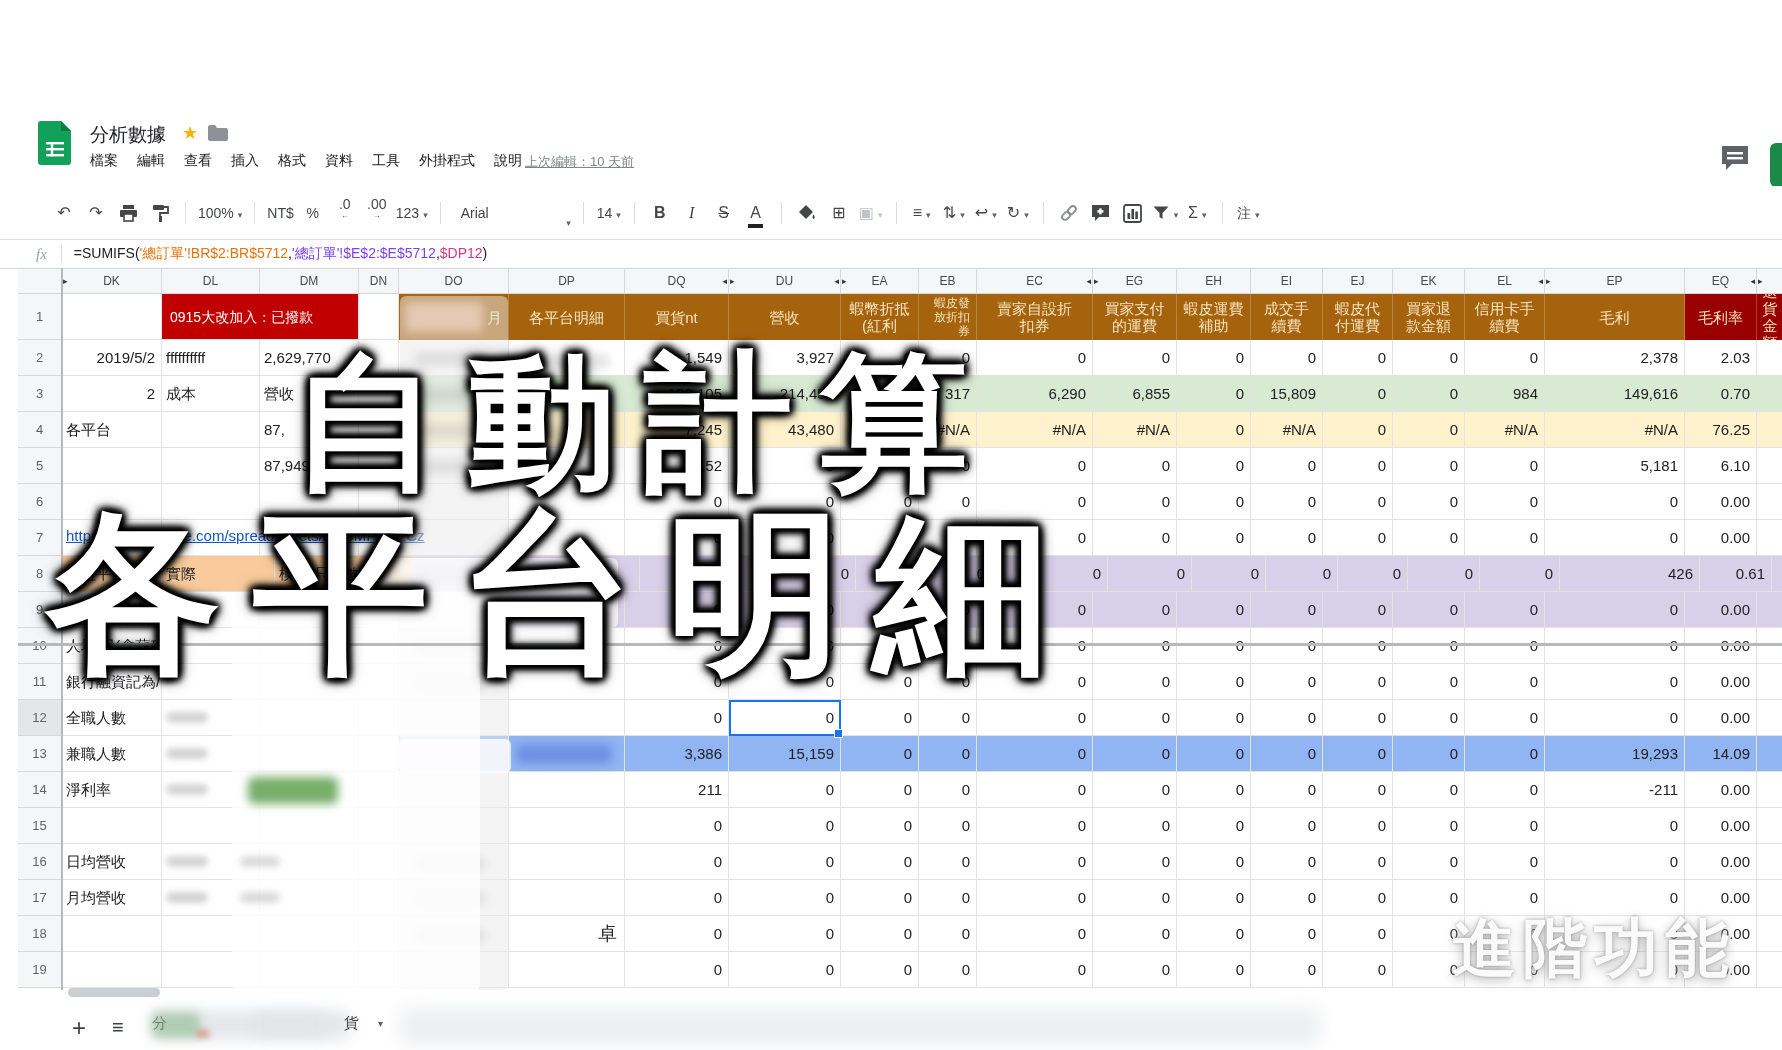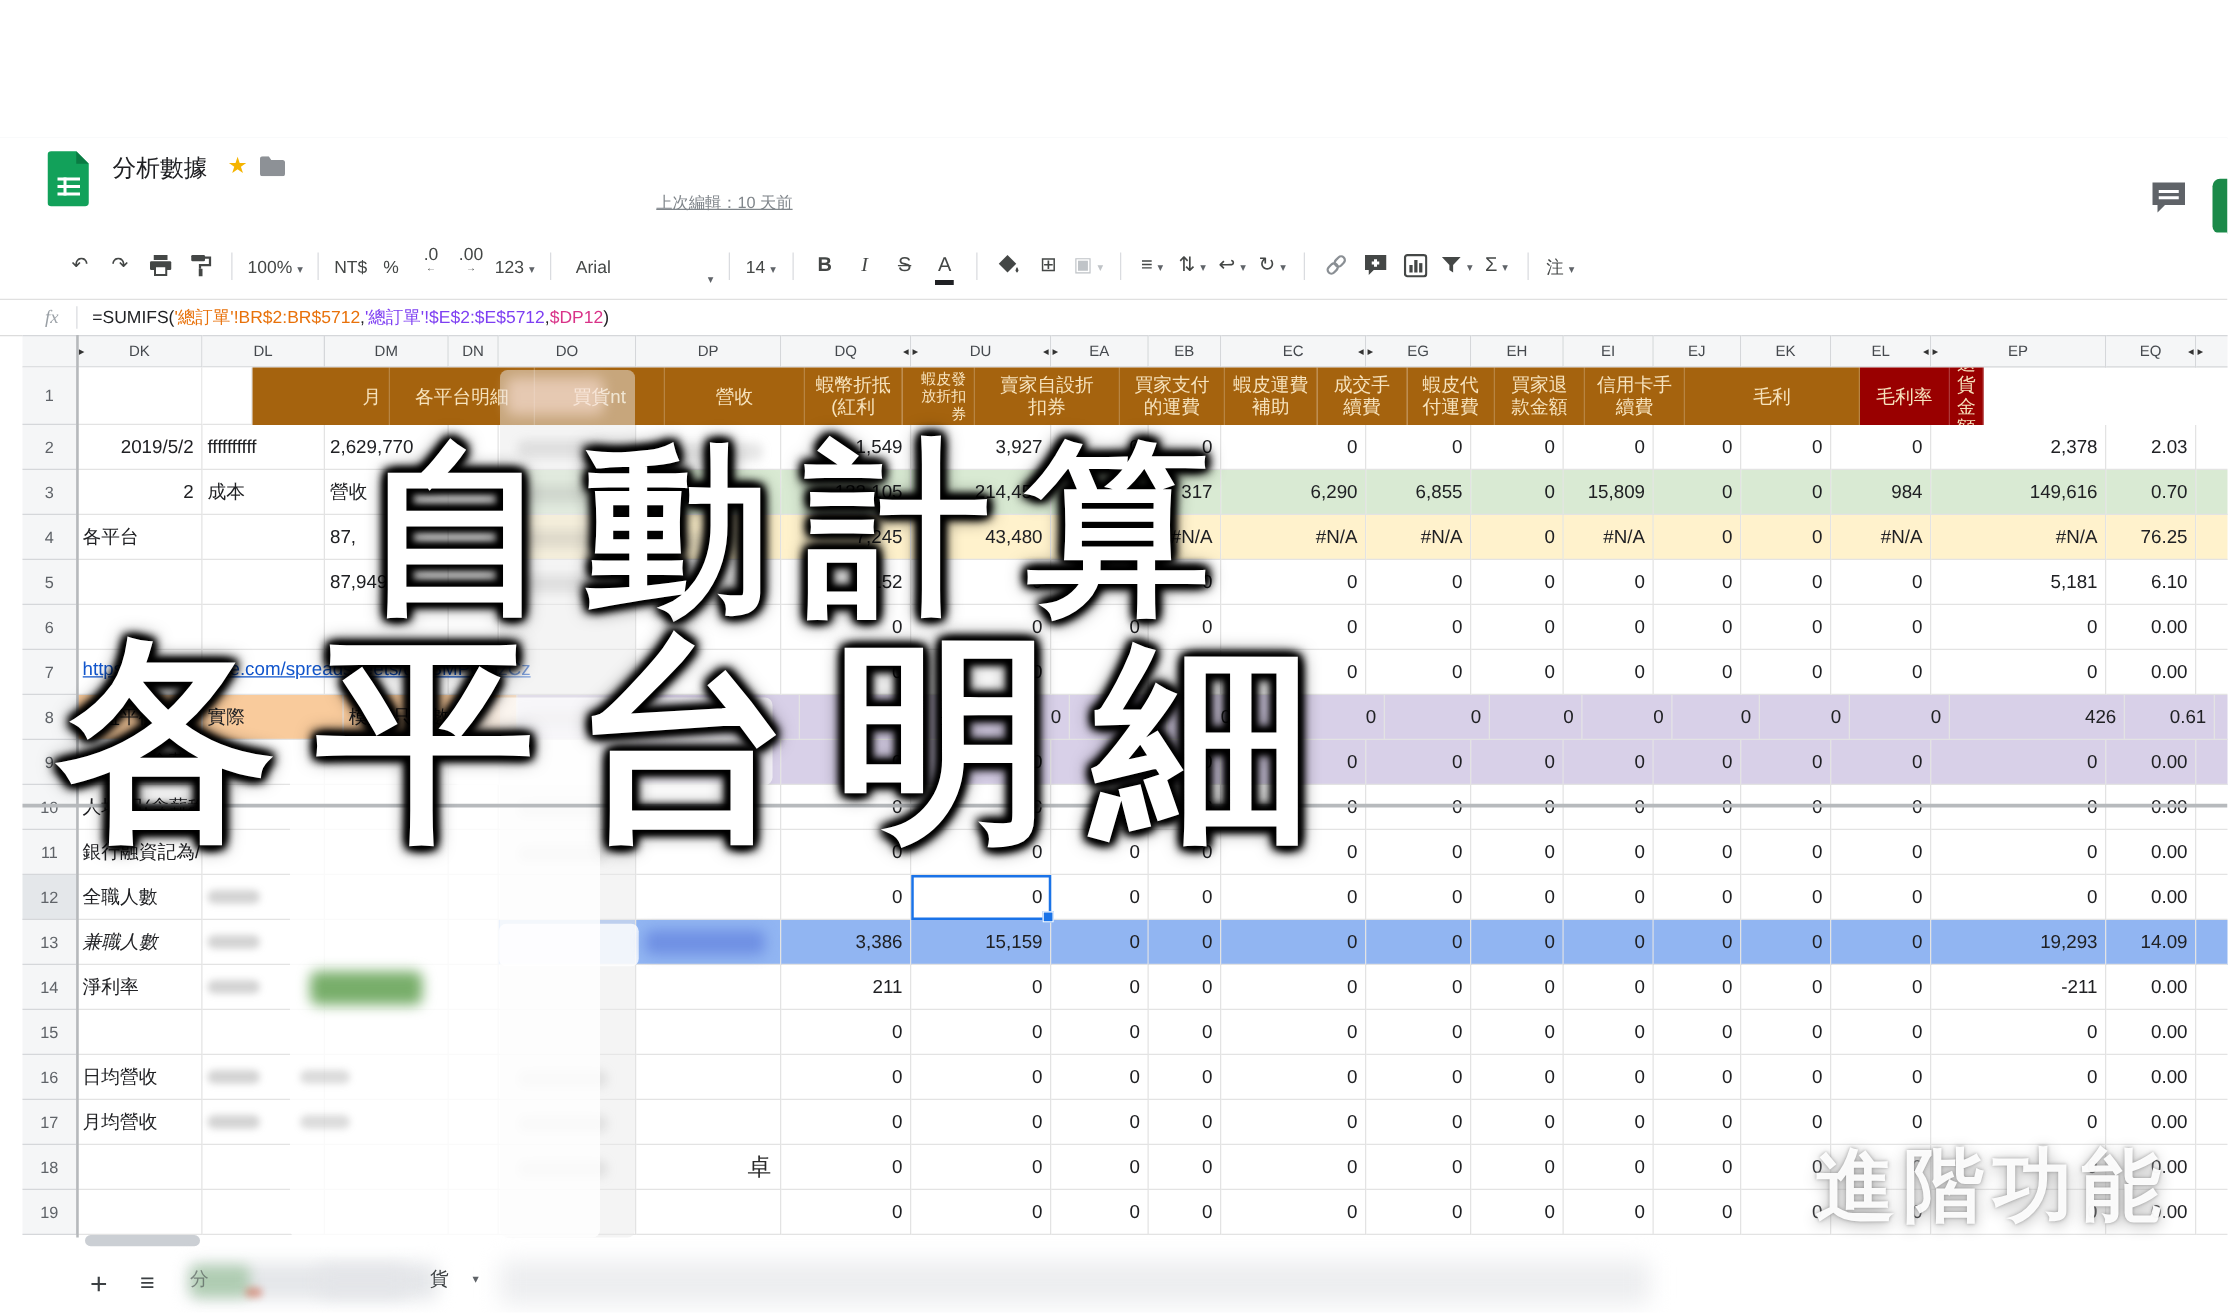--- a/index.html
+++ b/index.html
@@ -116,20 +116,31 @@
         </g>
     </svg>
   </div>
   <div class="abs" id="doc-title">分析數據</div>
   <div class="abs" id="star">★</div>
   <div class="abs" id="folder">
     <svg width="20" height="16" viewBox="0 0 20 16">
         <path d="M0 2 a2 2 0 0 1 2-2 h5 l2 3 h9 a2 2 0 0 1 2 2 v9 a2 2 0 0 1 -2 2 H2 a2 2 0 0 1 -2-2 z" fill="#8d9196"></path>
       </svg>
   </div>
+  <div class="abs" id="menubar">
+      <div class="menu-item">檔案</div>
+      <div class="menu-item">編輯</div>
+      <div class="menu-item">查看</div>
+      <div class="menu-item">插入</div>
+      <div class="menu-item">格式</div>
+      <div class="menu-item">資料</div>
+      <div class="menu-item">工具</div>
+      <div class="menu-item">外掛程式</div>
+      <div class="menu-item">說明</div>
+    </div>
   <div class="abs" id="last-edit">上次編輯：10 天前</div>
   <div class="abs" id="top-comment">
     <svg width="30" height="28" viewBox="0 0 30 28">
         <path d="M2 2 h26 v18 h-16 l-6 6 v-6 h-4 z" fill="#5f6368"></path>
         <rect x="7" y="8" width="16" height="2.4" fill="#fff"></rect>
         <rect x="7" y="13" width="16" height="2.4" fill="#fff"></rect>
       </svg>
   </div>
   <div class="abs" id="share-sliver"></div>
 </div>
@@ -242,20 +253,21 @@
       <div class="chcell" style="width: 70px;"><span>EJ</span></div>
       <div class="chcell" style="width: 72px;"><span>EK</span></div>
       <div class="chcell" style="width: 80px;"><span>EL</span><span class="arrR">◂</span></div>
       <div class="chcell" style="width: 140px;"><span>EP</span><span class="arrL">▸</span></div>
       <div class="chcell" style="width: 72px;"><span>EQ</span><span class="arrR">◂</span></div>
       <div class="chcell" style="width: 27px;"><span></span><span class="arrL">▸</span></div>
     </div>
     <div class="grow" style="top: 26px; height: 46px;">
       <div class="gut" style="height: 46px; line-height: 46px;">1</div>
       <div class="h1white" style="width: 100px; height: 46px;"></div>
+      <div class="cell f-red" id="rednote" style="width: 197px; height: 46px;">0915大改加入：已撥款</div>
       <div class="h1white" style="width: 40px; height: 46px;"></div>
       <div class="h1cell f-brown" style="width: 110px; height: 46px; justify-content: flex-end;">月</div>
       <div class="h1cell f-brown" style="width: 116px; height: 46px;">各平台明細</div>
       <div class="h1cell f-brown" style="width: 104px; height: 46px;">買貨nt</div>
       <div class="h1cell f-brown" style="width: 112px; height: 46px;">營收</div>
       <div class="h1cell f-brown" style="width: 78px; height: 46px;">蝦幣折抵(紅利</div>
       <div class="h1cell f-brown small" style="width: 58px; height: 46px; text-align: right;">蝦皮發放折扣券</div>
       <div class="h1cell f-brown pad" style="width: 116px; height: 46px;">賣家自設折扣券</div>
       <div class="h1cell f-brown" style="width: 84px; height: 46px;">買家支付的運費</div>
       <div class="h1cell f-brown" style="width: 74px; height: 46px;">蝦皮運費補助</div>
@@ -515,21 +527,21 @@
       <div class="cell num" style="width: 72px; height: 36px; line-height: 35px;">0</div>
       <div class="cell num" style="width: 70px; height: 36px; line-height: 35px;">0</div>
       <div class="cell num" style="width: 72px; height: 36px; line-height: 35px;">0</div>
       <div class="cell num" style="width: 80px; height: 36px; line-height: 35px;">0</div>
       <div class="cell num" style="width: 140px; height: 36px; line-height: 35px;">0</div>
       <div class="cell num" style="width: 72px; height: 36px; line-height: 35px;">0.00</div>
       <div class="cell txt" style="width: 27px; height: 36px; line-height: 35px;"></div>
     </div>
     <div class="grow" style="top: 468px; height: 36px;">
       <div class="gut" style="height: 36px; line-height: 36px;">13</div>
-      <div class="cell txt ovf" style="width: 100px; height: 36px; line-height: 35px; font-style: italic;">兼職人數</div>
+      <div class="cell txt ovf" style="width: 100px; height: 36px; line-height: 35px;">兼職人數</div>
       <div class="cell txt" style="width: 98px; height: 36px; line-height: 35px;"></div>
       <div class="cell txt" style="width: 99px; height: 36px; line-height: 35px;"></div>
       <div class="cell txt" style="width: 40px; height: 36px; line-height: 35px;"></div>
       <div class="cell f-blue txt" style="width: 110px; height: 36px; line-height: 35px;"></div>
       <div class="cell f-blue txt" style="width: 116px; height: 36px; line-height: 35px;"></div>
       <div class="cell f-blue num" style="width: 104px; height: 36px; line-height: 35px;">3,386</div>
       <div class="cell f-blue num" style="width: 112px; height: 36px; line-height: 35px;">15,159</div>
       <div class="cell f-blue num" style="width: 78px; height: 36px; line-height: 35px;">0</div>
       <div class="cell f-blue num" style="width: 58px; height: 36px; line-height: 35px;">0</div>
       <div class="cell f-blue num" style="width: 116px; height: 36px; line-height: 35px;">0</div>

